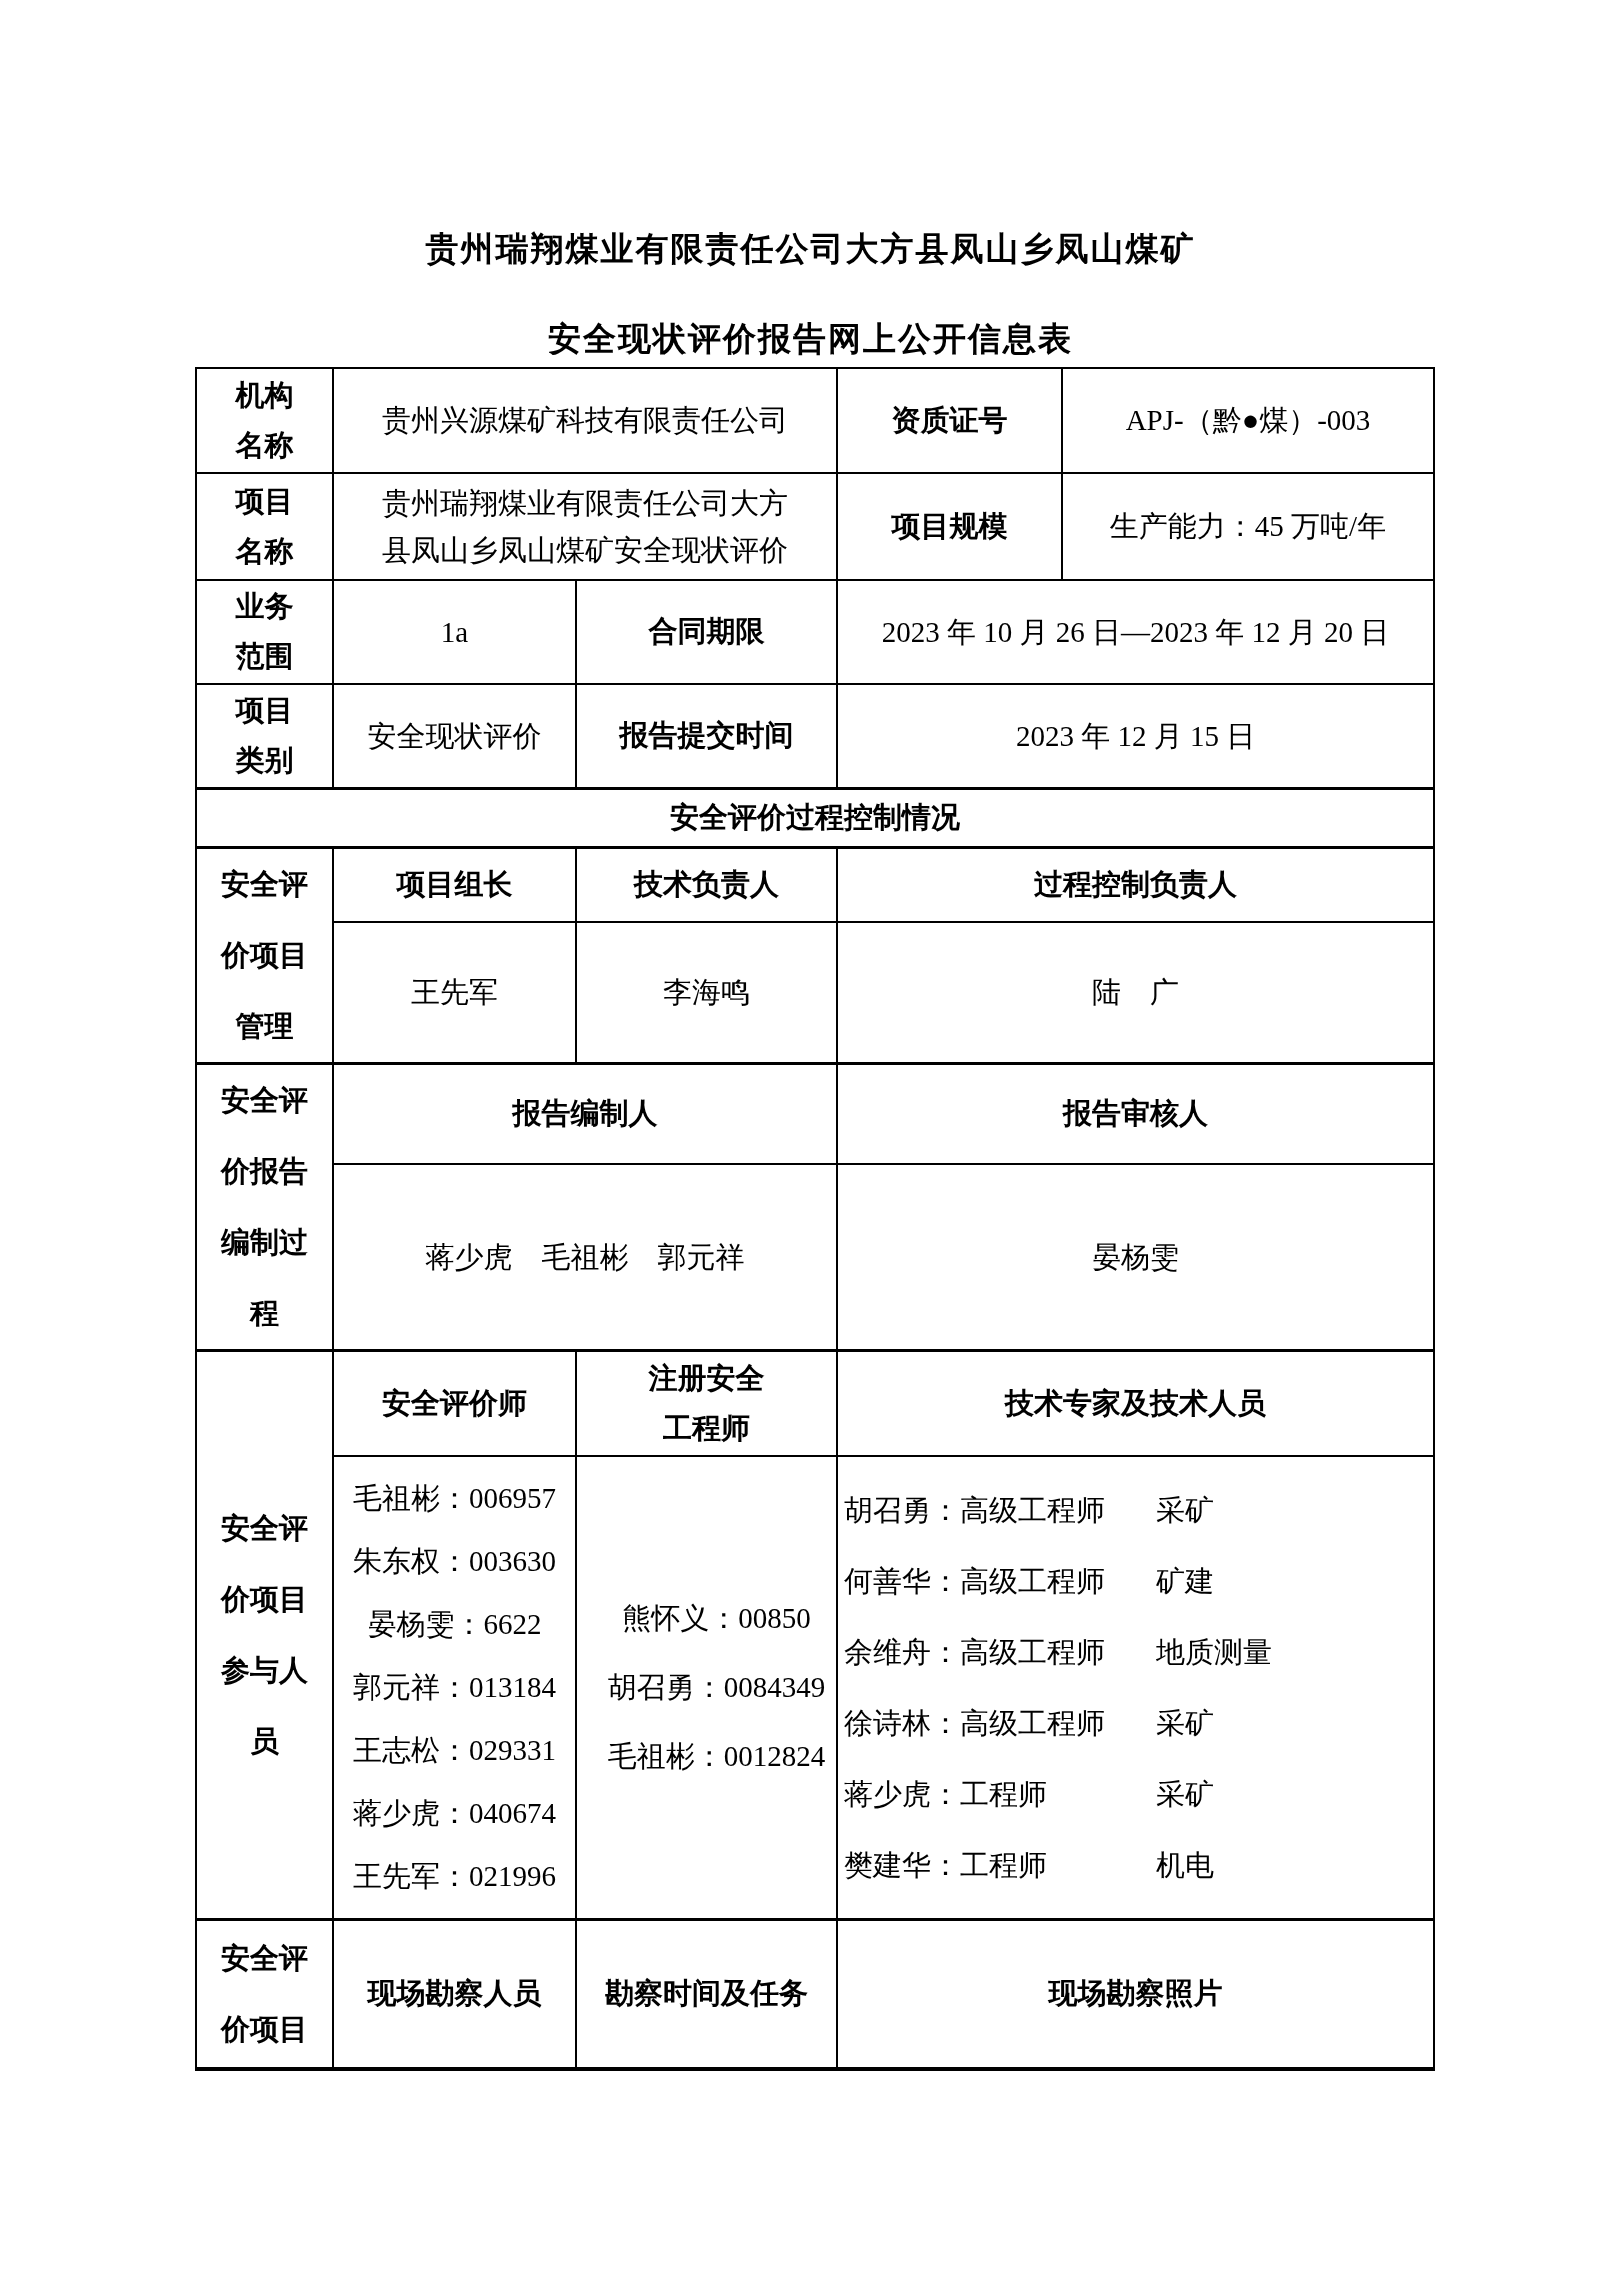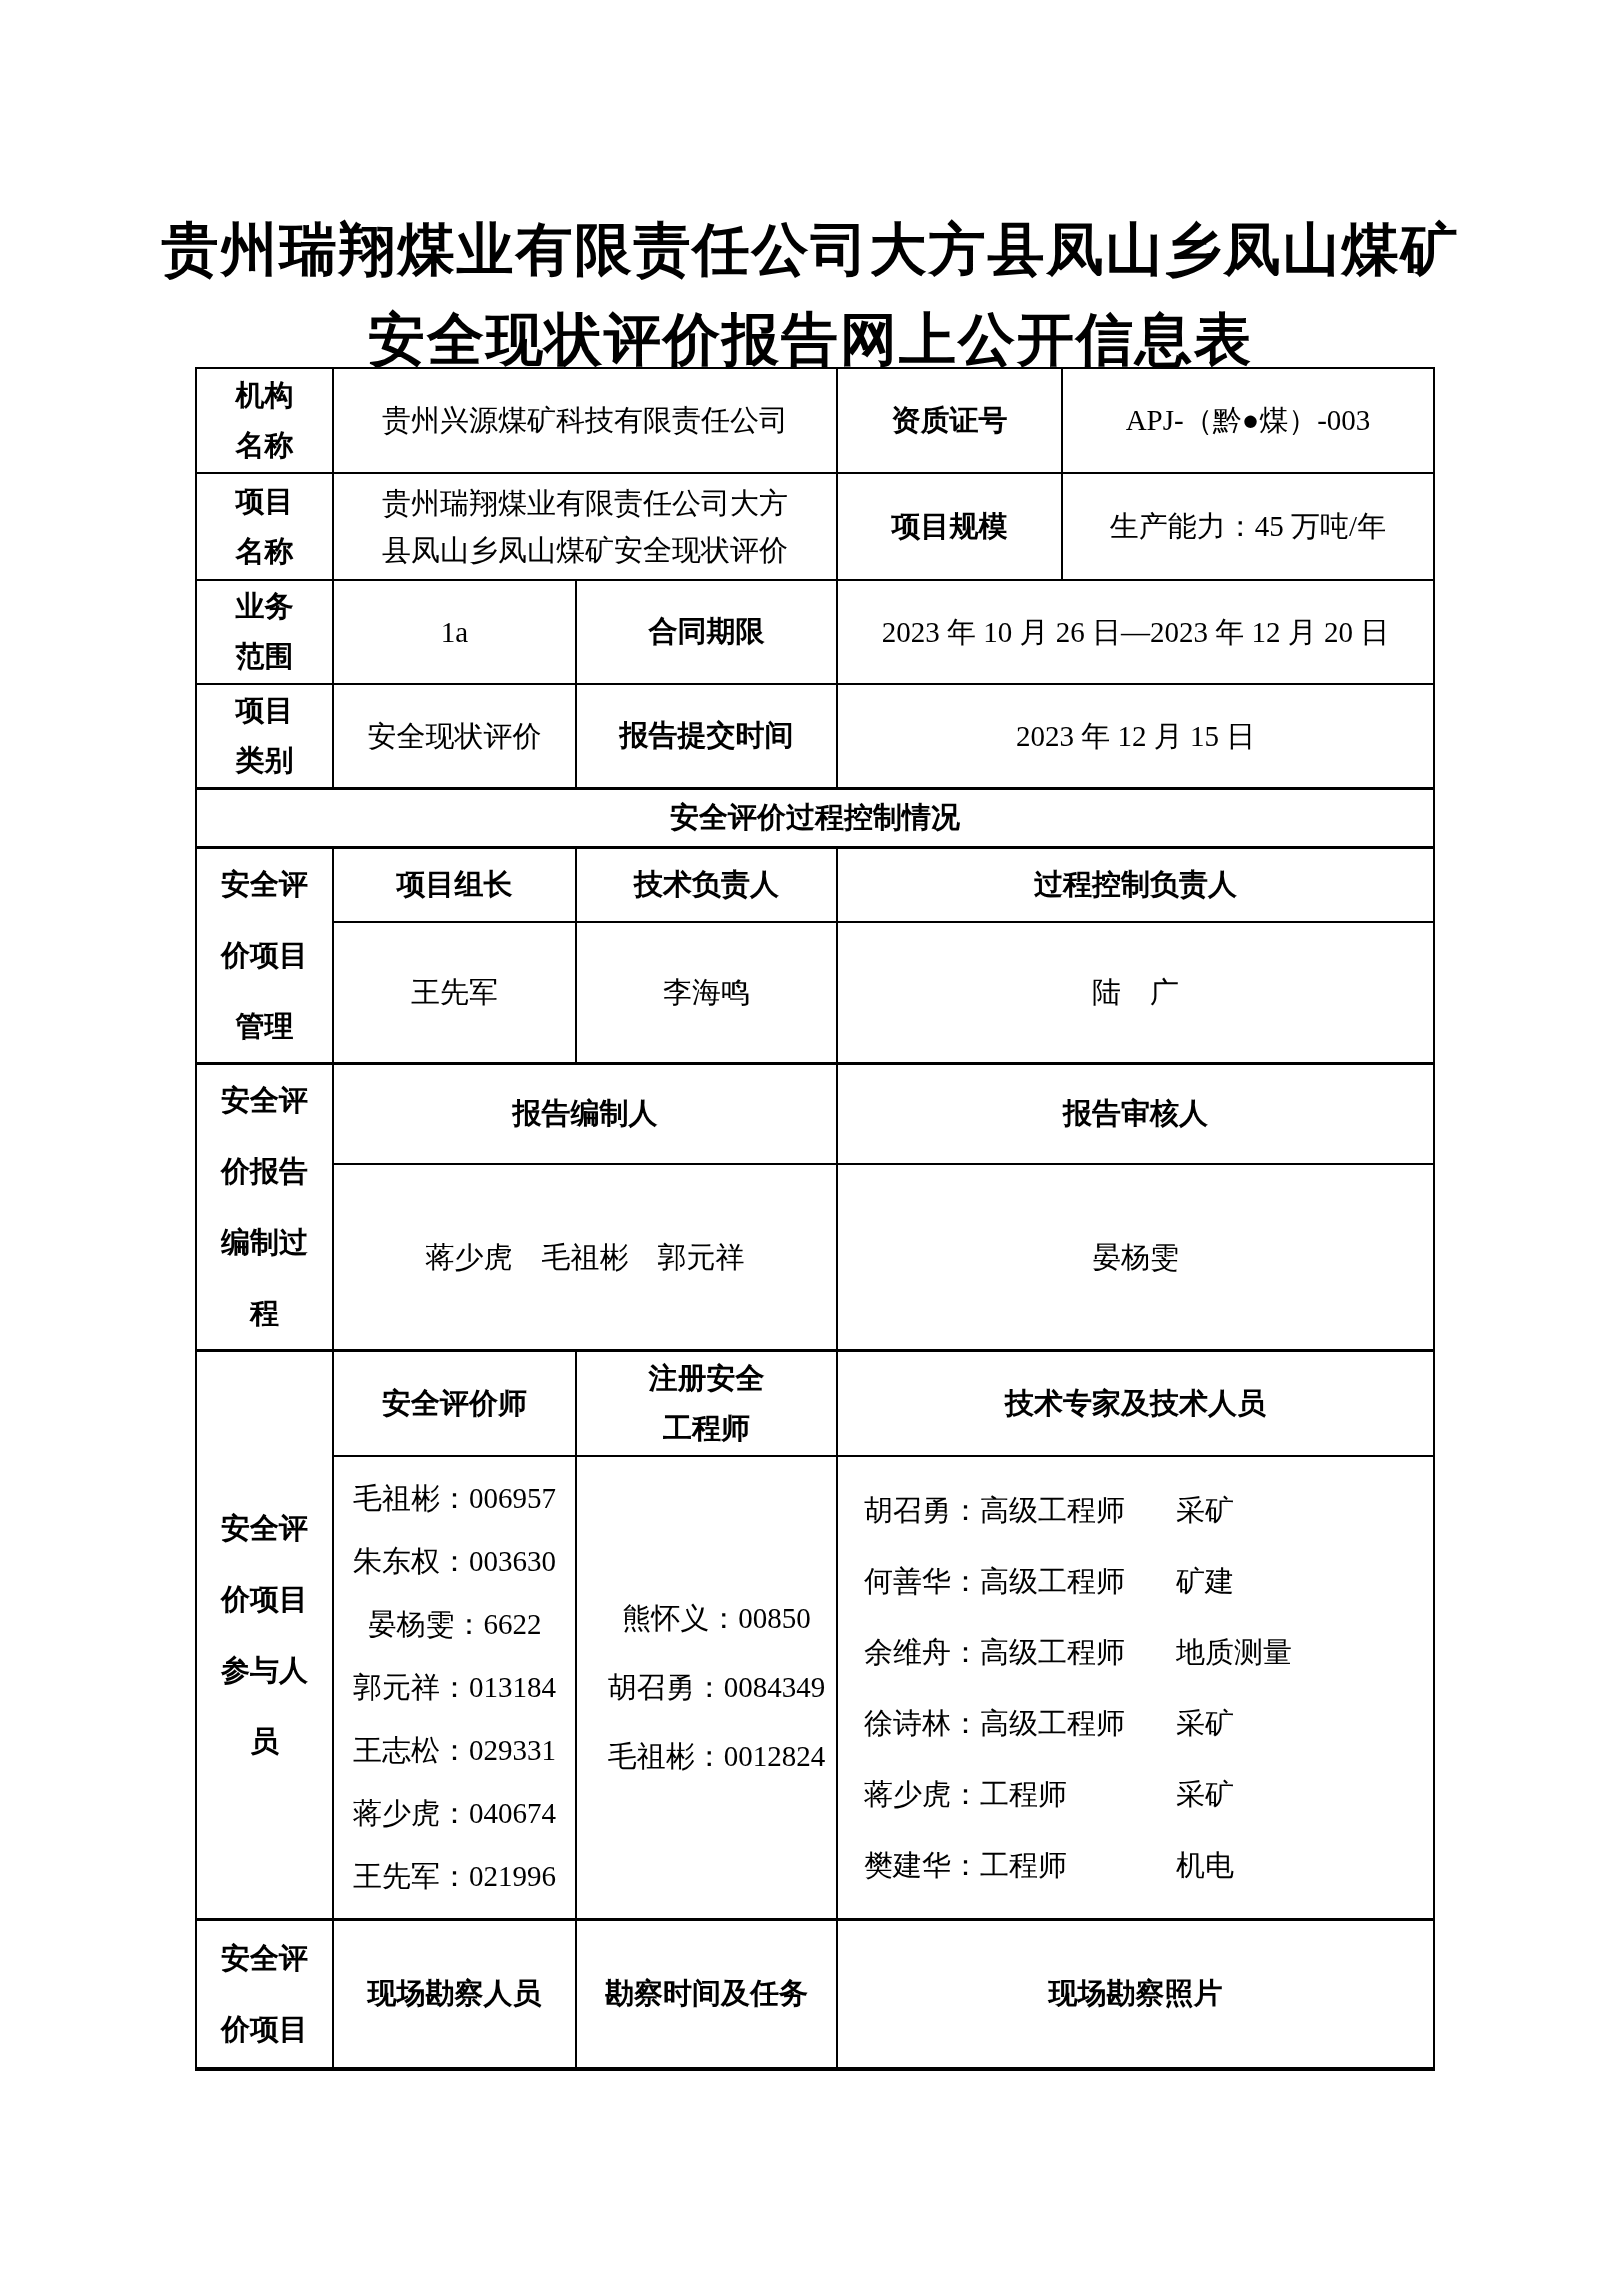--- a/index.html
+++ b/index.html
@@ -13,21 +13,21 @@
     color:#000;
   }
   .title-block{
     position:absolute;
     top:204px;left:0;right:0;
     text-align:center;
   }
   .title-line{
     font-family:"Liberation Sans", sans-serif;
     font-weight:700;
-    font-size:57px;
+    font-size:33px;
     line-height:90px;
     letter-spacing:2px;
     margin:0;
   }
   table.info-table{
     position:absolute;
     top:367px;left:195px;
     width:1239px;
     border-collapse:collapse;
     table-layout:fixed;
@@ -85,21 +85,21 @@
     line-height:69px;
     white-space:nowrap;
     padding-left:20px;
   }
   td.experts-cell{vertical-align:middle;}
   .experts-wrap{
     display:flex;
     flex-direction:column;
     justify-content:center;
     align-items:stretch;
-    padding-left:26px;
+    padding-left:6px;
   }
   .expert-line{
     display:grid;
     grid-template-columns:312px auto;
     justify-items:start;
     text-align:left;
     line-height:71px;
     white-space:nowrap;
   }
 </style>

